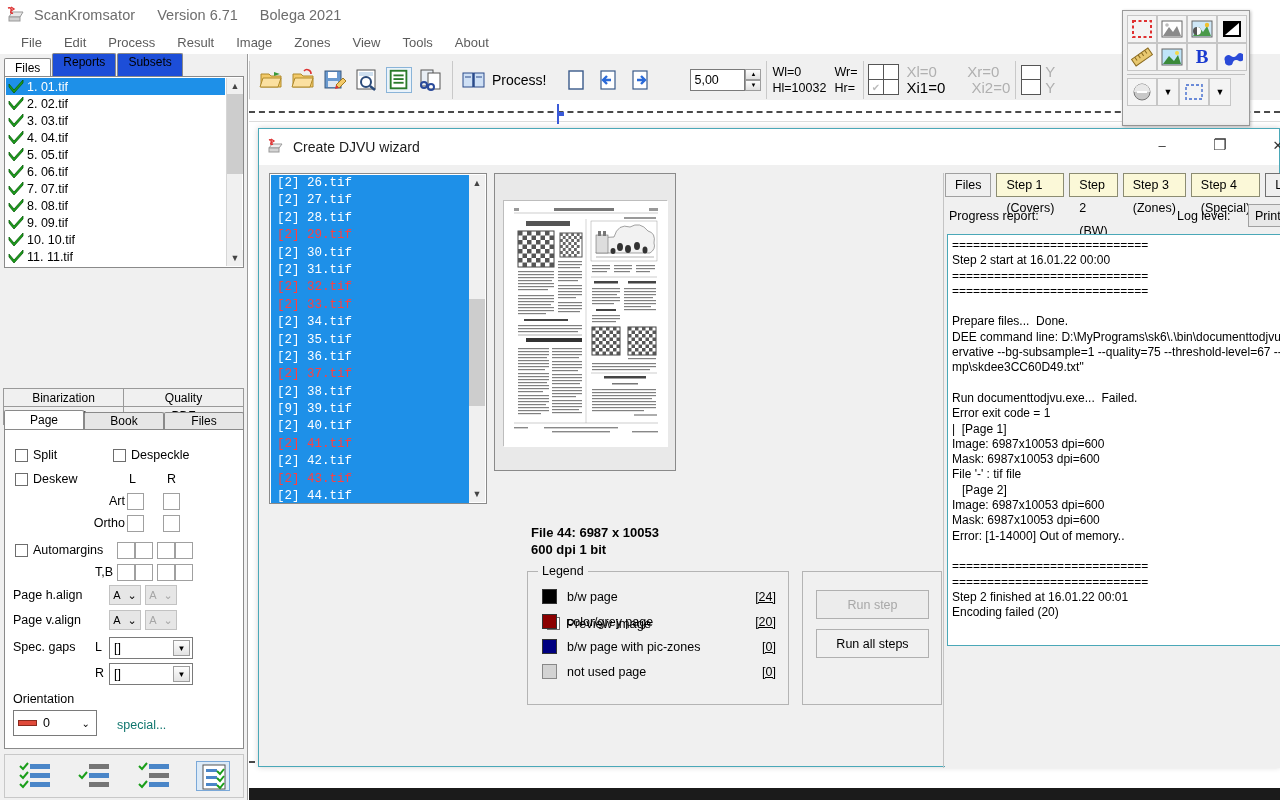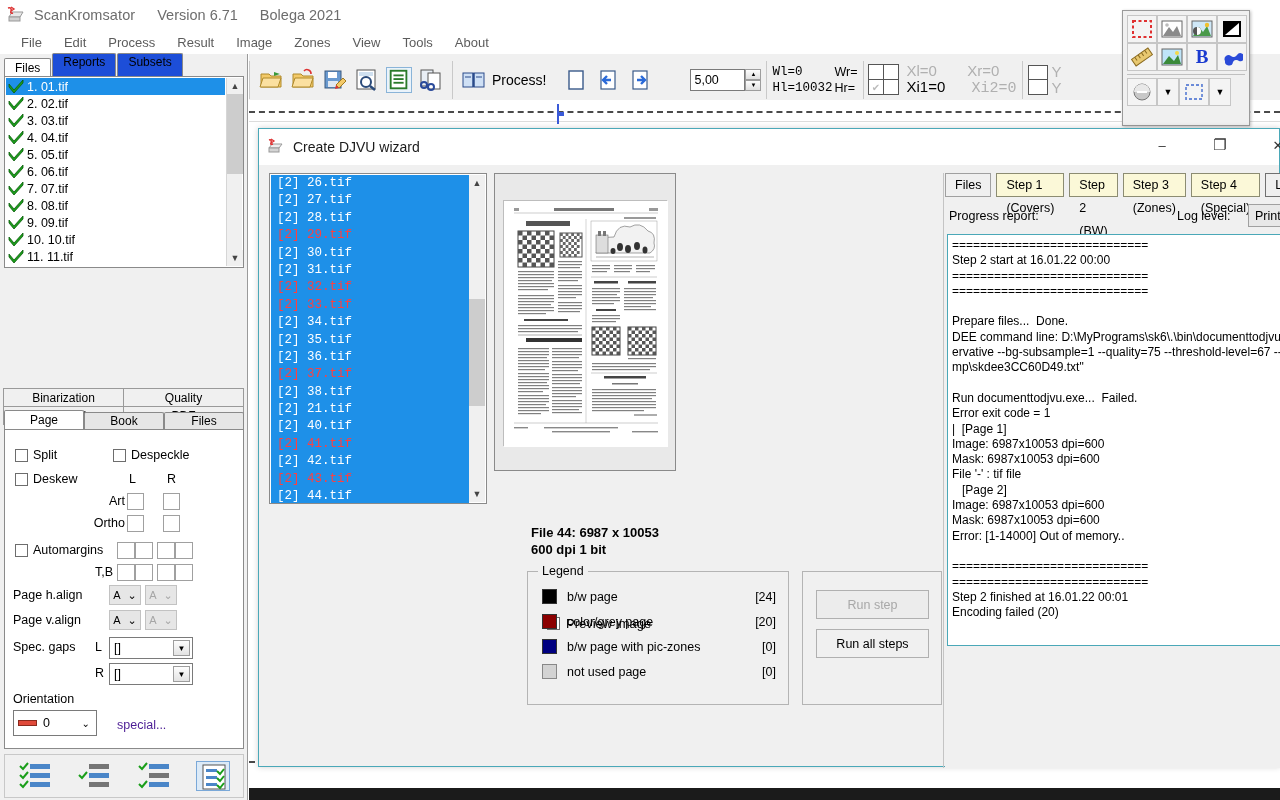--- a/index.html
+++ b/index.html
@@ -149,21 +149,21 @@
     width:55px; height:22px; border:1px solid #7a7a7a; background:#fff;
     font-size:12.5px; padding-left:3px; line-height:20px;
   }
   .spin-btns { width:16px; height:22px; display:flex; flex-direction:column; }
   .spin-btns div {
     flex:1; border:1px solid #9d9d9d; background:linear-gradient(#fdfdfd,#e0e0e0);
     display:flex; align-items:center; justify-content:center; font-size:6px;
   }
   .wh-block { font-size:12.5px; line-height:16px; white-space:nowrap; }
   .wh-block .row { display:flex; }
-  .wh-block .row span:first-child { width:62px;font-family:Liberation Mono, monospace; }
+  .wh-block .row span:first-child { width:62px; }
   .quad {
     width:30px; height:30px; display:grid;
     grid-template-columns:1fr 1fr; grid-template-rows:1fr 1fr;
   }
   .quad div { border:1px solid #555; margin:-0.5px; background:#fff; }
   .xi-block { font-size:15px; line-height:16px; color:#b0b0b0; margin-left:8px;}
   .xi-block .strong { color:#000; }
 
   
   #canvas-area {
@@ -262,21 +262,21 @@
   }
   #legend-title {
     position:absolute; left:10px; top:-8px; background:#f0f0f0; padding:0 4px;
     font-size:12.5px;
   }
   .leg-row {
     display:flex; align-items:center; height:25px; font-size:12.5px;
     padding:0 12px 0 14px;
   }
   .leg-sw { width:15px; height:15px; border:1px solid #333; margin-right:10px; flex:none;}
-  .leg-count { margin-left:auto; }
+  .leg-count { margin-left:auto;text-decoration:underline; }
 
   
   #run-group {
     position:absolute; left:543px; top:442px; width:140px; height:134px;
     border:1px solid #b4b4b4;
   }
   .run-btn {
     position:absolute; left:13px; width:113px; height:29px;
     border:1px solid #b0b0b0; background:#f0f0f0;
     display:flex; align-items:center; justify-content:center; font-size:12.5px;
@@ -540,21 +540,21 @@
       <span>[]</span>
       <span class="arrowbtn">▼</span>
     </div>
 
     <div style="position:absolute;left:8px;top:262px;text-align:right;" class="lbl">Orientation</div>
     <div class="combo" style="position:absolute;left:8px;top:280px;width:84px;height:26px;">
       <span style="display:inline-block;width:19px;height:6px;background:#e04a3a;border:1px solid #8a2a1d;margin-right:6px;"></span>
       <span>0</span>
       <span style="position:absolute;right:6px;font-size:10px;">⌄</span>
     </div>
-    <div style="position:absolute;left:112px;top:288px;color:#4c1d95;" class="lbl">special...</div>
+    <div style="position:absolute;left:112px;top:288px;color:#0f766e;" class="lbl">special...</div>
   </div>
 
   <div id="left-bottom">
     <div class="listicon">
       <svg width="34" height="30" viewBox="0 0 34 30">
         <path d="M2 5 l3 3 l5 -6" stroke="#1a9e1a" stroke-width="2" fill="none"></path>
         <rect x="12" y="3" width="20" height="5" fill="#4a86c8"></rect>
         <path d="M2 14 l3 3 l5 -6" stroke="#1a9e1a" stroke-width="2" fill="none"></path>
         <rect x="12" y="12" width="20" height="5" fill="#4a86c8"></rect>
         <path d="M2 23 l3 3 l5 -6" stroke="#1a9e1a" stroke-width="2" fill="none"></path>
@@ -701,21 +701,21 @@
     <div class="quad">
       <div></div>
         <div></div>
       <div style="display:flex;align-items:center;justify-content:center;color:#bbb;font-size:10px;">✔</div>
         <div></div>
     </div>
     <div class="xi-block">
       <div><span>Xl=0</span>
            <span style="margin-left:26px;">Xr=0</span></div>
       <div><span class="strong">Xi1=0</span>
-           <span style="margin-left:22px;font-family:Liberation Mono, monospace;">Xi2=0</span></div>
+           <span style="margin-left:22px;">Xi2=0</span></div>
     </div>
   </div>
 
   <div class="tgroup">
     <div style="width:20px;height:30px;display:flex;flex-direction:column;">
       <div style="flex:1;border:1px solid #555;background:#fff;"></div>
       <div style="flex:1;border:1px solid #555;border-top:none;background:#fff;"></div>
     </div>
     <div class="xi-block" style="margin-left:4px;">
       <div>Y</div>
@@ -848,21 +848,21 @@
       <div class="wrow red">[2] 29.tif</div>
       <div class="wrow">[2] 30.tif</div>
       <div class="wrow">[2] 31.tif</div>
       <div class="wrow red">[2] 32.tif</div>
       <div class="wrow red">[2] 33.tif</div>
       <div class="wrow">[2] 34.tif</div>
       <div class="wrow">[2] 35.tif</div>
       <div class="wrow">[2] 36.tif</div>
       <div class="wrow red">[2] 37.tif</div>
       <div class="wrow">[2] 38.tif</div>
-      <div class="wrow">[2] 21.tif</div>
+      <div class="wrow">[9] 39.tif</div>
       <div class="wrow">[2] 40.tif</div>
       <div class="wrow red">[2] 41.tif</div>
       <div class="wrow">[2] 42.tif</div>
       <div class="wrow red">[2] 43.tif</div>
       <div class="wrow">[2] 44.tif</div>
     </div>
     <div id="wiz-scroll">
       <div class="sb-arrow">▲</div>
       <div class="thumb"></div>
       <div class="sb-arrow" style="position:absolute;bottom:0;">▼</div>

